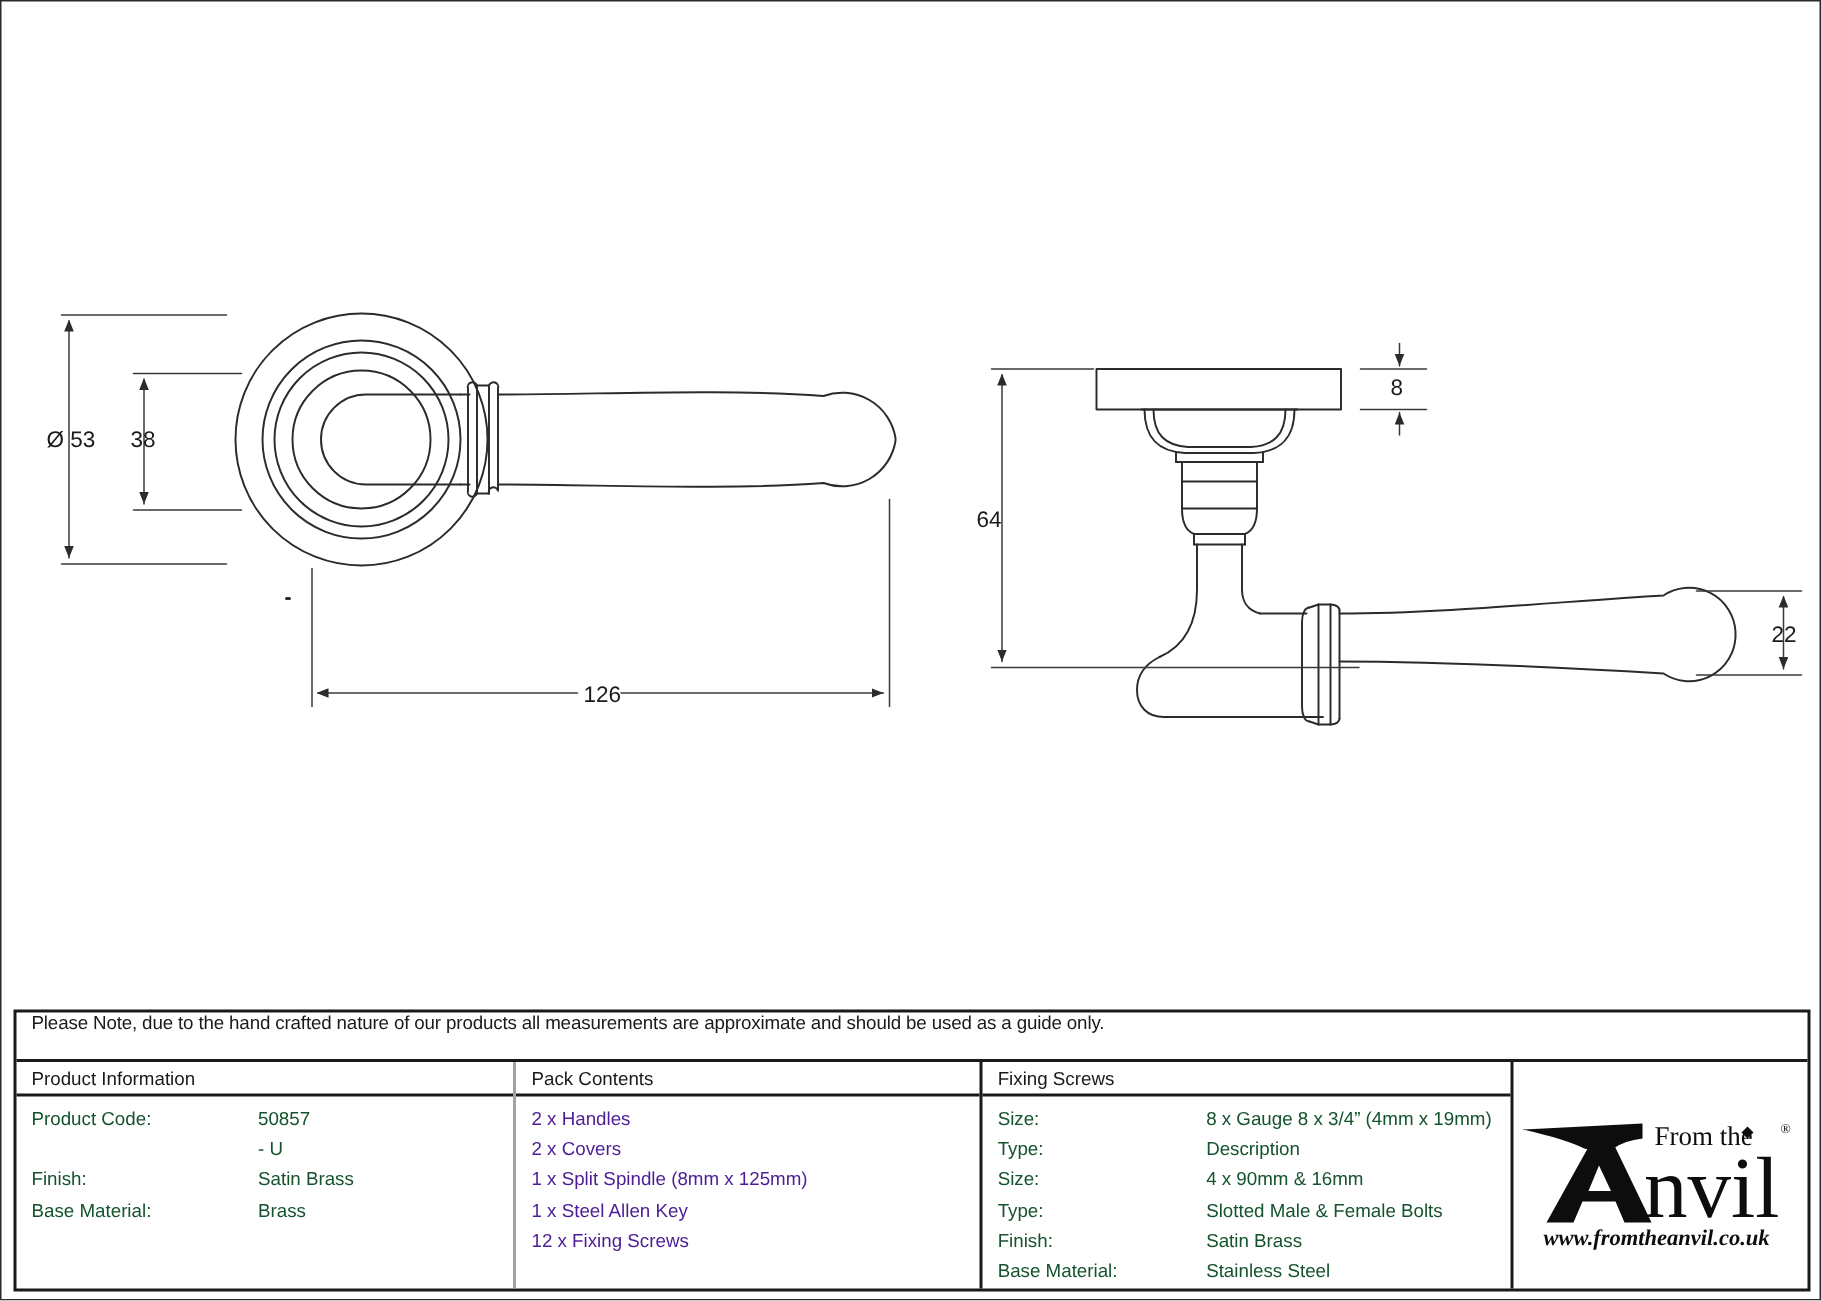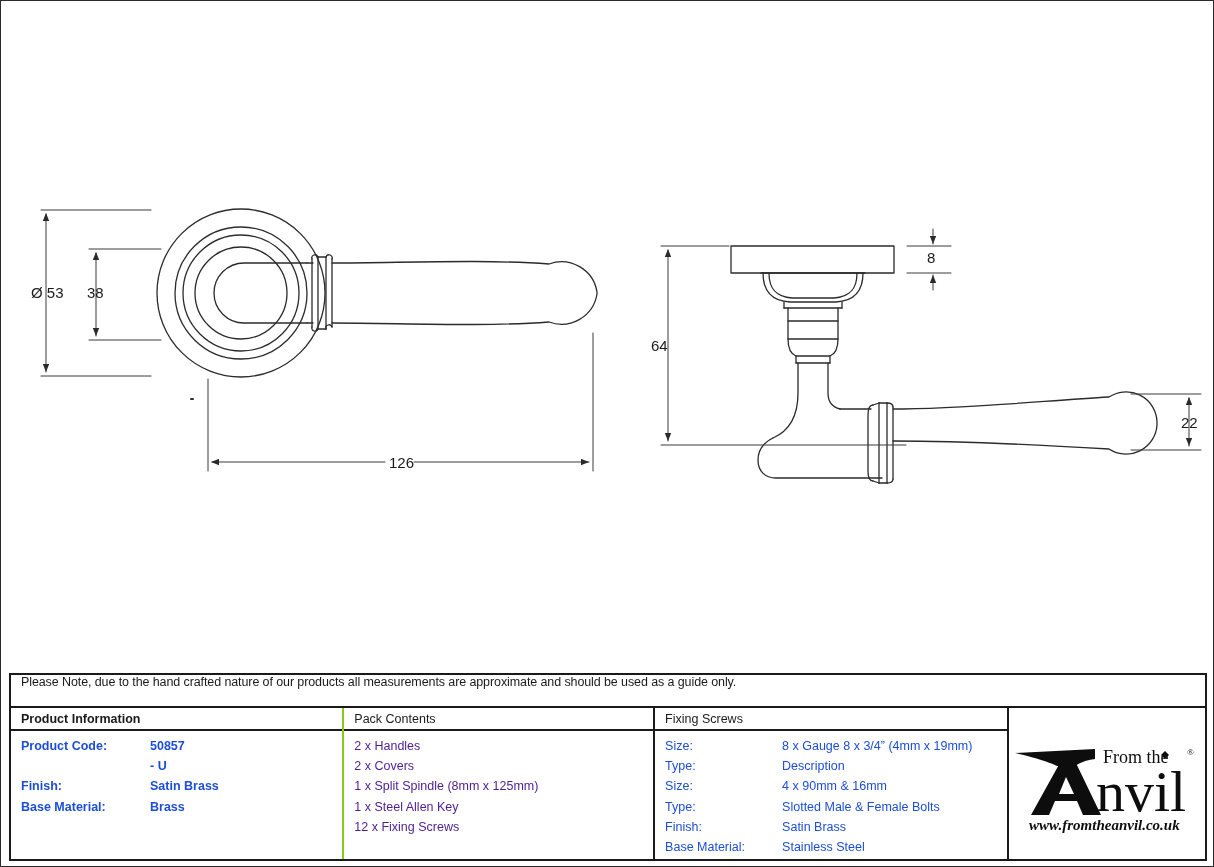--- a/index.html
+++ b/index.html
@@ -70,21 +70,21 @@
     right: 0;
     bottom: 0;
     display: flex;
   }
 
   .col {
     position: relative;
     box-sizing: border-box;
     height: 100%;
   }
-  .col.c1 { width: 340px; border-right: 2px solid #84cc16; font-weight: bold; }
+  .col.c1 { width: 340px; border-right: 2px solid #a3a3a3; }
   .col.c2 { width: 317px; border-right: 2px solid #1a1a1a; }
   .col.c3 { width: 361px; border-right: 2px solid #1a1a1a; }
   .col.c4 { flex: 1 1 auto; }
 
   .col-header {
     height: 23px;
     box-sizing: border-box;
     border-bottom: 2px solid #1a1a1a;
     display: flex;
     align-items: center;
@@ -94,26 +94,25 @@
   }
   .col-body {
     padding: 5px 0 0 10px;
     box-sizing: border-box;
   }
 
   .kv-row {
     display: flex;
     font-size: 12.5px;
     line-height: 20.2px;
-    color: #1d4ed8;
-    gap: 21px;
+    color: #14532d;
   }
   .kv-key { width: 96px; flex: 0 0 96px; }
   .kv-key.wide { width: 108px; flex: 0 0 108px; }
-  .kv-val { flex: 1 1 auto; }
+  .kv-val { flex: 1 1 auto; margin-left: 43px; }
 
   .plain-row {
     font-size: 12.5px;
     line-height: 20.2px;
     color: #4c1d95;
   }
 
   
   .col.c4 { display: flex; align-items: center; justify-content: center; }
   #logo-wrap {

